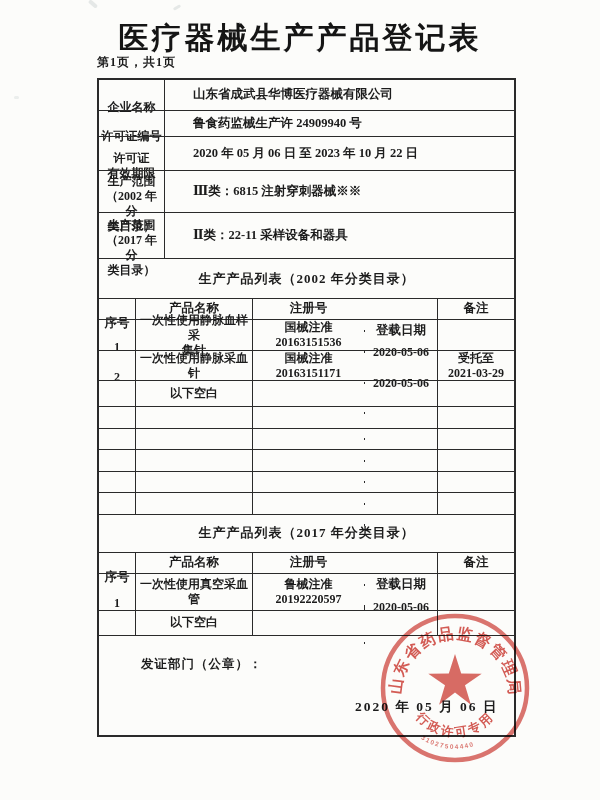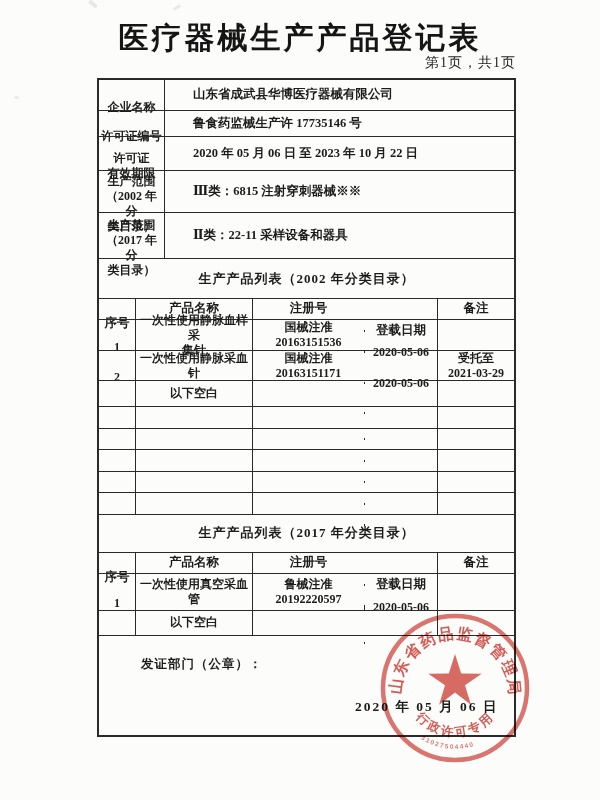--- a/index.html
+++ b/index.html
@@ -9,21 +9,21 @@
     font-family:"Liberation Serif","DejaVu Serif",serif;
     color:#1c1c1c;
   }
   .page-title{
     position:absolute;left:0;top:18px;width:600px;
     text-align:center;font-size:30px;font-weight:700;letter-spacing:3px;
     color:#151515;
   }
   .page-info{
     position:absolute;left:97px;top:54px;width:419px;
-    text-align:right;font-size:14px;font-weight:400;letter-spacing:1px;
+    font-size:12px;font-weight:700;letter-spacing:1px;
   }
   .form{
     position:absolute;left:97px;top:78px;width:419px;height:659px;
     border:2px solid #2a2a2a;box-sizing:border-box;
     display:flex;flex-direction:column;
   }
   .row{display:flex;flex-direction:row;border-top:1.5px solid #2a2a2a;box-sizing:border-box;}
   .row.first{border-top:none;}
   .cell{
     border-left:1.5px solid #2a2a2a;box-sizing:border-box;
@@ -84,21 +84,21 @@
 <div class="artifact a3"></div>
 
 <div class="form">
 
   <div class="row first" style="height:30px">
     <div class="cell first lbl">企业名称</div>
     <div class="cell val left">山东省成武县华博医疗器械有限公司</div>
   </div>
   <div class="row" style="height:26px">
     <div class="cell first lbl">许可证编号</div>
-    <div class="cell val left">鲁食药监械生产许 17735146 号</div>
+    <div class="cell val left">鲁食药监械生产许 24909940 号</div>
   </div>
   <div class="row" style="height:34px">
     <div class="cell first lbl">许可证
 有效期限</div>
     <div class="cell val left">2020 年 05 月 06 日  至 2023 年 10 月 22 日</div>
   </div>
   <div class="row" style="height:42px">
     <div class="cell first lbl">生产范围
 （2002 年分
 类目录）</div>

